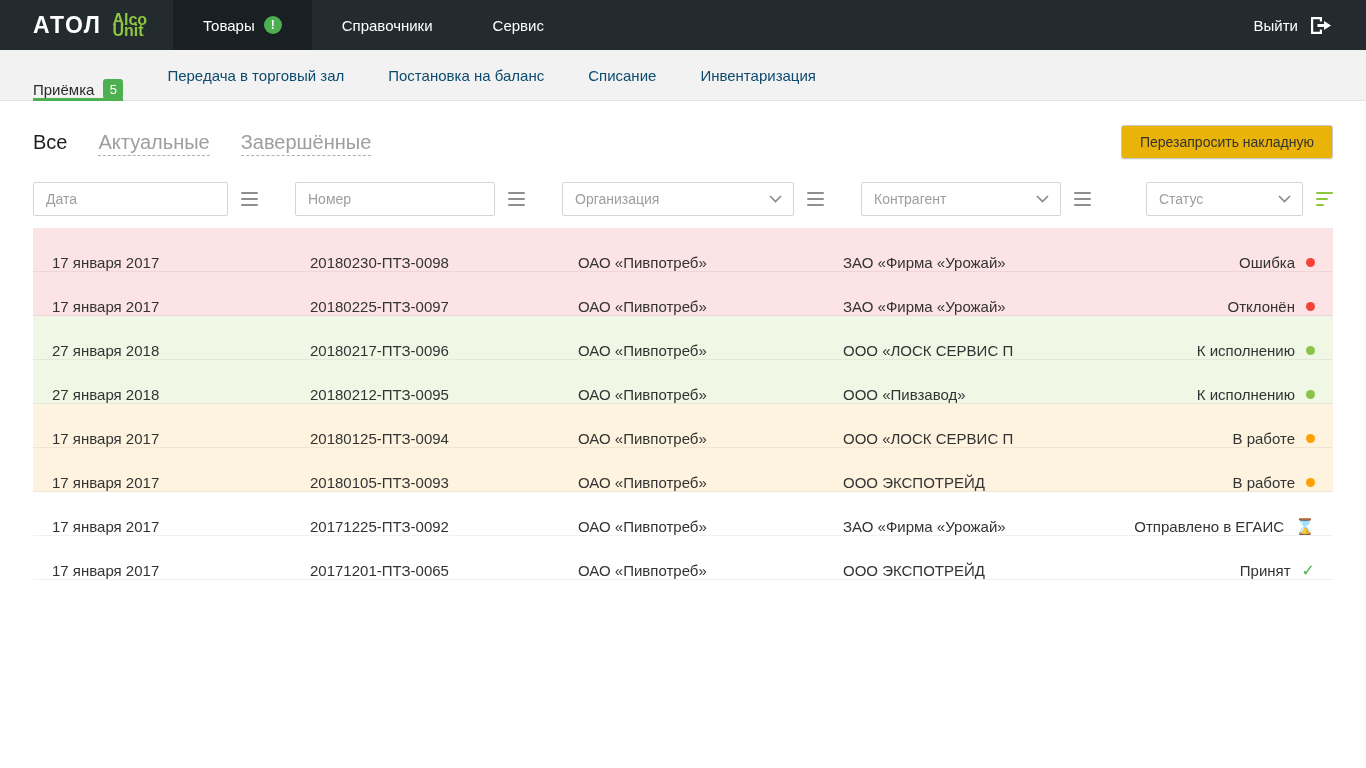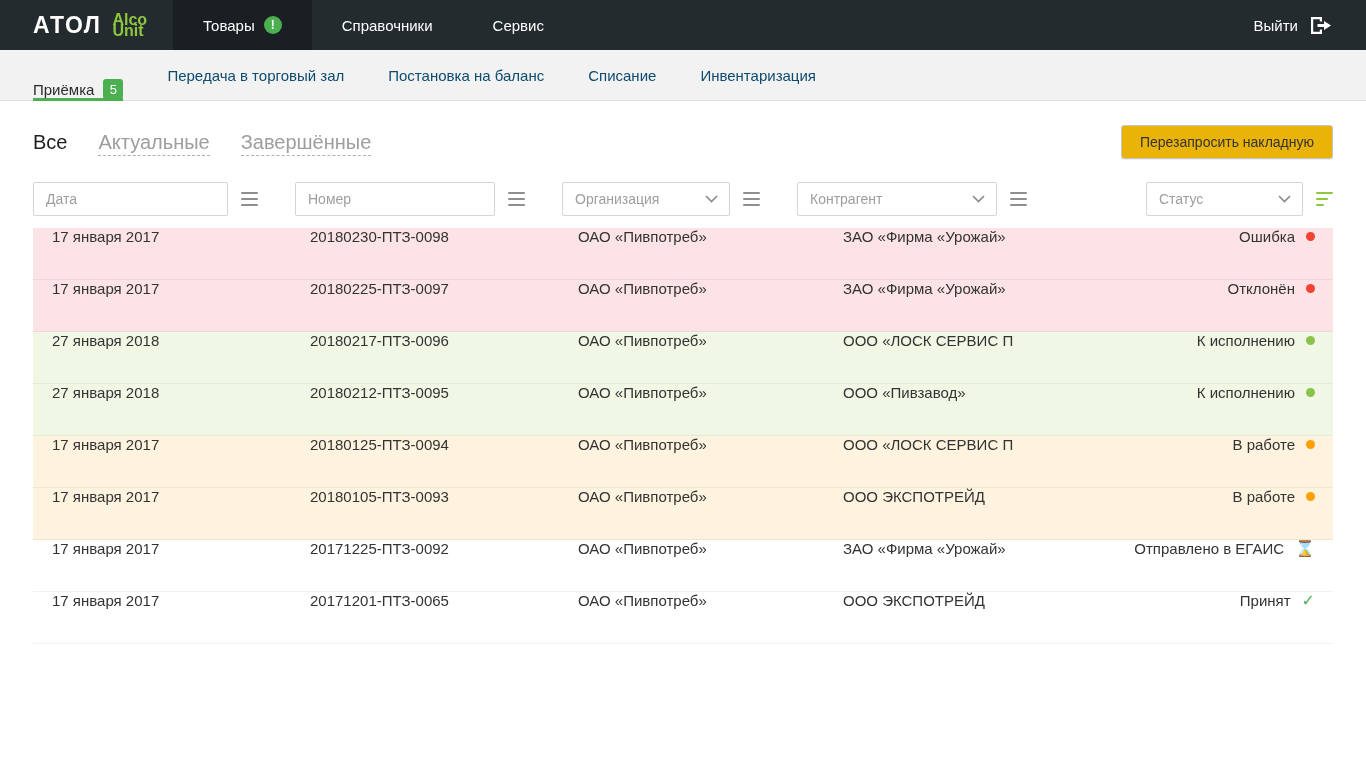--- a/index.html
+++ b/index.html
@@ -38,33 +38,33 @@
 
   
   .filter-row { display:flex; align-items:center; margin:23px 33px 0; }
   .f-input { height:34px; border:1px solid #D5D5D5; border-radius:2px; padding:0 12px; font-size:14px;
              color:#0369a1; font-family:inherit; background:#fff; outline:none; }
   .f-input::placeholder { color:#9E9E9E; }
   .f-select { height:34px; border:1px solid #D5D5D5; border-radius:2px; padding:0 11px 0 12px; display:flex;
               align-items:center; justify-content:space-between; font-size:14px; color:#9E9E9E; cursor:pointer; background:#fff; }
   .w-date   { width:195px; }
   .w-num    { width:200px; }
-  .w-org    { width:168px; }
+  .w-org    { width:232px; }
   .w-contr  { width:200px; }
   .w-status { width:157px; margin-left:auto; }
   .sort-icon { width:17px; margin:0 37px 0 13px; display:flex; flex-direction:column; gap:4px; cursor:pointer; }
   .sort-icon i { display:block; height:2px; width:17px; background:#8F8F8F; border-radius:1px; }
   .sort-icon.green i { background:#8DC63F; }
   .sort-icon.green i:nth-child(2) { width:12px; }
   .sort-icon.green i:nth-child(3) { width:8px; }
   .sort-icon.last { margin-right:0; }
 
   
   .table { margin:12px 33px 0; }
-  .trow { display:flex; align-items:flex-start; height:52px; font-size:15px; color:#333;
+  .trow { display:flex; align-items:flex-end; height:44px; font-size:15px; color:#333;
           border-bottom:1px solid rgba(0,0,0,0.055); cursor:pointer; }
   .cell { padding-left:19px; white-space:nowrap; overflow:hidden; }
   .c-date       { width:258px; }
   .c-number     { width:268px; }
   .c-org        { width:265px; }
   .c-contractor { flex:1; }
   .c-status { width:320px; display:flex; align-items:center; justify-content:flex-end; padding-right:18px; gap:11px; }
   .dot { width:9px; height:9px; border-radius:50%; flex:0 0 auto; }
   .glyph { font-size:16px; line-height:1; flex:0 0 auto; }
 </style>

